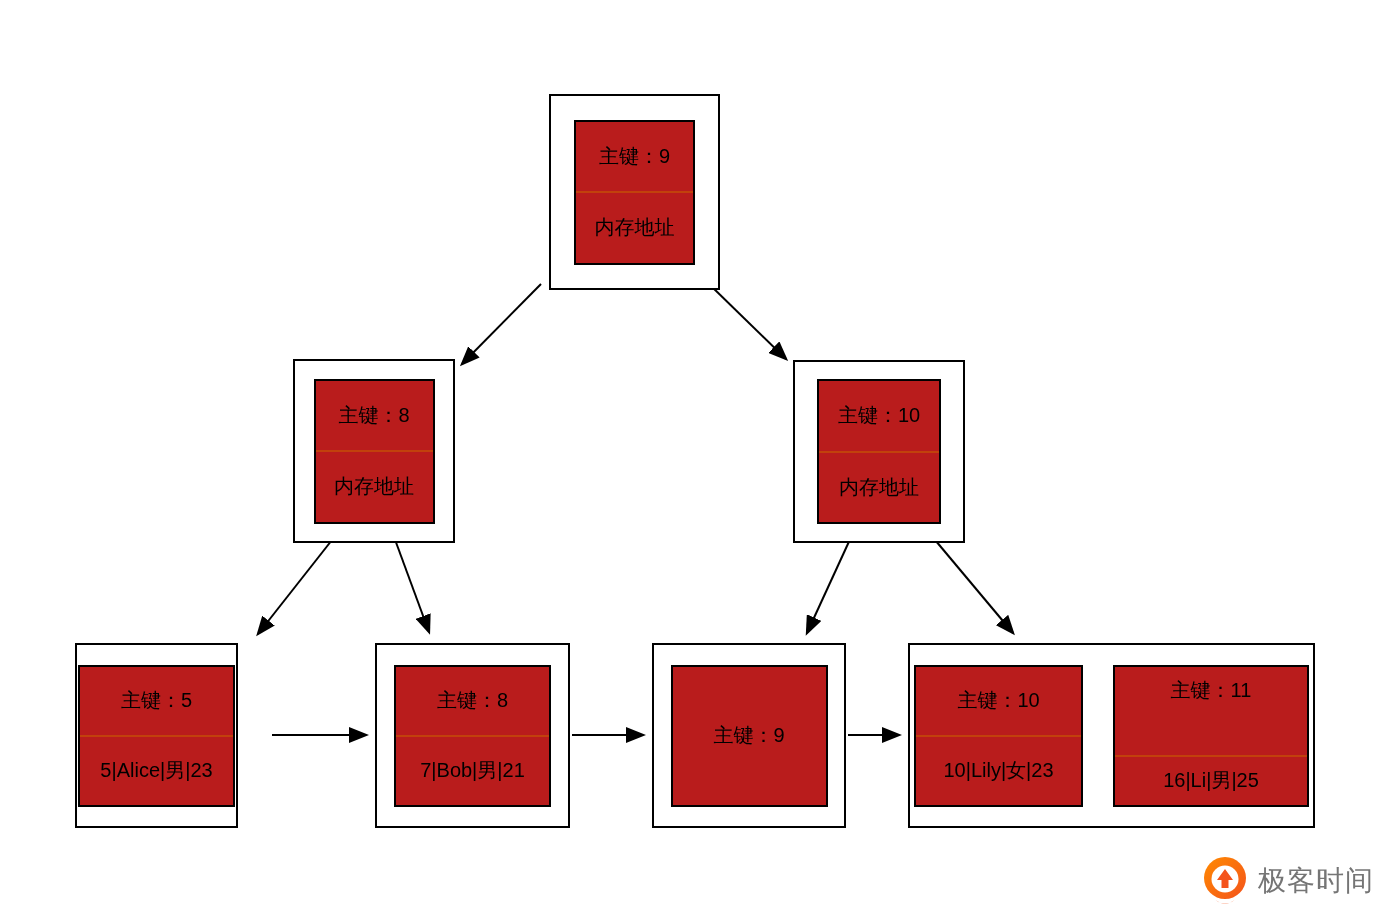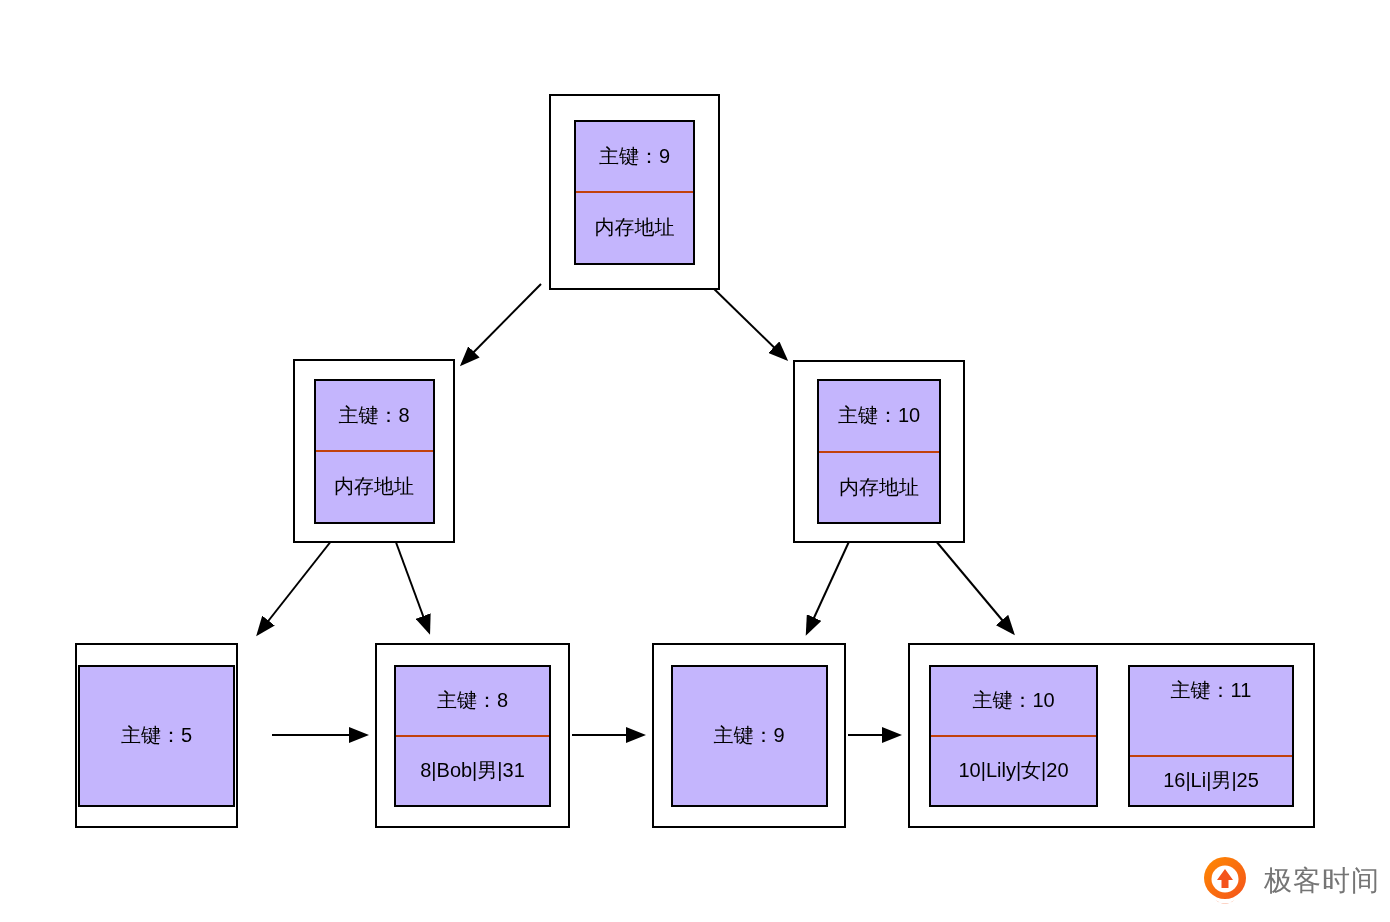--- a/index.html
+++ b/index.html
@@ -27,21 +27,21 @@
     border: 2px solid #000;
     background: #fff;
     display: flex;
     align-items: center;
     justify-content: center;
   }
 
   
   .record {
     border: 2px solid #000;
-    background: #c4b5fd;
+    background: #b91c1c;
     display: flex;
     flex-direction: column;
   }
   .record .cell {
     flex: 1;
     display: flex;
     align-items: center;
     justify-content: center;
     font-size: 20px;
     color: #000;
@@ -64,30 +64,30 @@
   #node-leaf-5 .record      { width: 157px; height: 142px; }
 
   #node-leaf-8     { left: 375px; top: 643px; width: 195px; height: 185px; }
   #node-leaf-8 .record      { width: 157px; height: 142px; }
 
   #node-leaf-9     { left: 652px; top: 643px; width: 194px; height: 185px; }
   #node-leaf-9 .record      { width: 157px; height: 142px; }
 
   #node-leaf-group { left: 908px; top: 643px; width: 407px; height: 185px; gap: 30px; }
   #node-leaf-group .record  { width: 169px; height: 142px; }
-  #node-leaf-group .record.second { width: 166px; gap: 40px; }
+  #node-leaf-group .record.second { width: 196px; gap: 40px; }
 
   
   .logo {
     position: absolute;
     left: 1203px;
     top: 856px;
     display: flex;
     align-items: center;
-    gap: 15px;
+    gap: 9px;
   }
   .logo-text {
     font-size: 28px;
     font-weight: 500;
     color: #757575;
     letter-spacing: 1px;
     white-space: nowrap;
   }
 </style>
 </head>
@@ -131,40 +131,41 @@
   <div class="node" id="node-int-right">
     <div class="record">
       <div class="cell">主键：10</div>
       <div class="cell">内存地址</div>
     </div>
   </div>
 
   <div class="node" id="node-leaf-5">
     <div class="record">
       <div class="cell">主键：5</div>
+      <div class="cell">5|Alice|男|23</div>
     </div>
   </div>
 
   <div class="node" id="node-leaf-8">
     <div class="record">
       <div class="cell">主键：8</div>
-      <div class="cell">8|Bob|男|31</div>
+      <div class="cell">7|Bob|男|21</div>
     </div>
   </div>
 
   <div class="node" id="node-leaf-9">
     <div class="record">
       <div class="cell">主键：9</div>
     </div>
   </div>
 
   <div class="node" id="node-leaf-group">
     <div class="record">
       <div class="cell">主键：10</div>
-      <div class="cell">10|Lily|女|20</div>
+      <div class="cell">10|Lily|女|23</div>
     </div>
     <div class="record second">
       <div class="cell">主键：11</div>
       <div class="cell">16|Li|男|25</div>
     </div>
   </div>
 
   <div class="logo">
     <svg width="46" height="50" viewBox="0 0 46 50" xmlns="http://www.w3.org/2000/svg">
       <defs>

